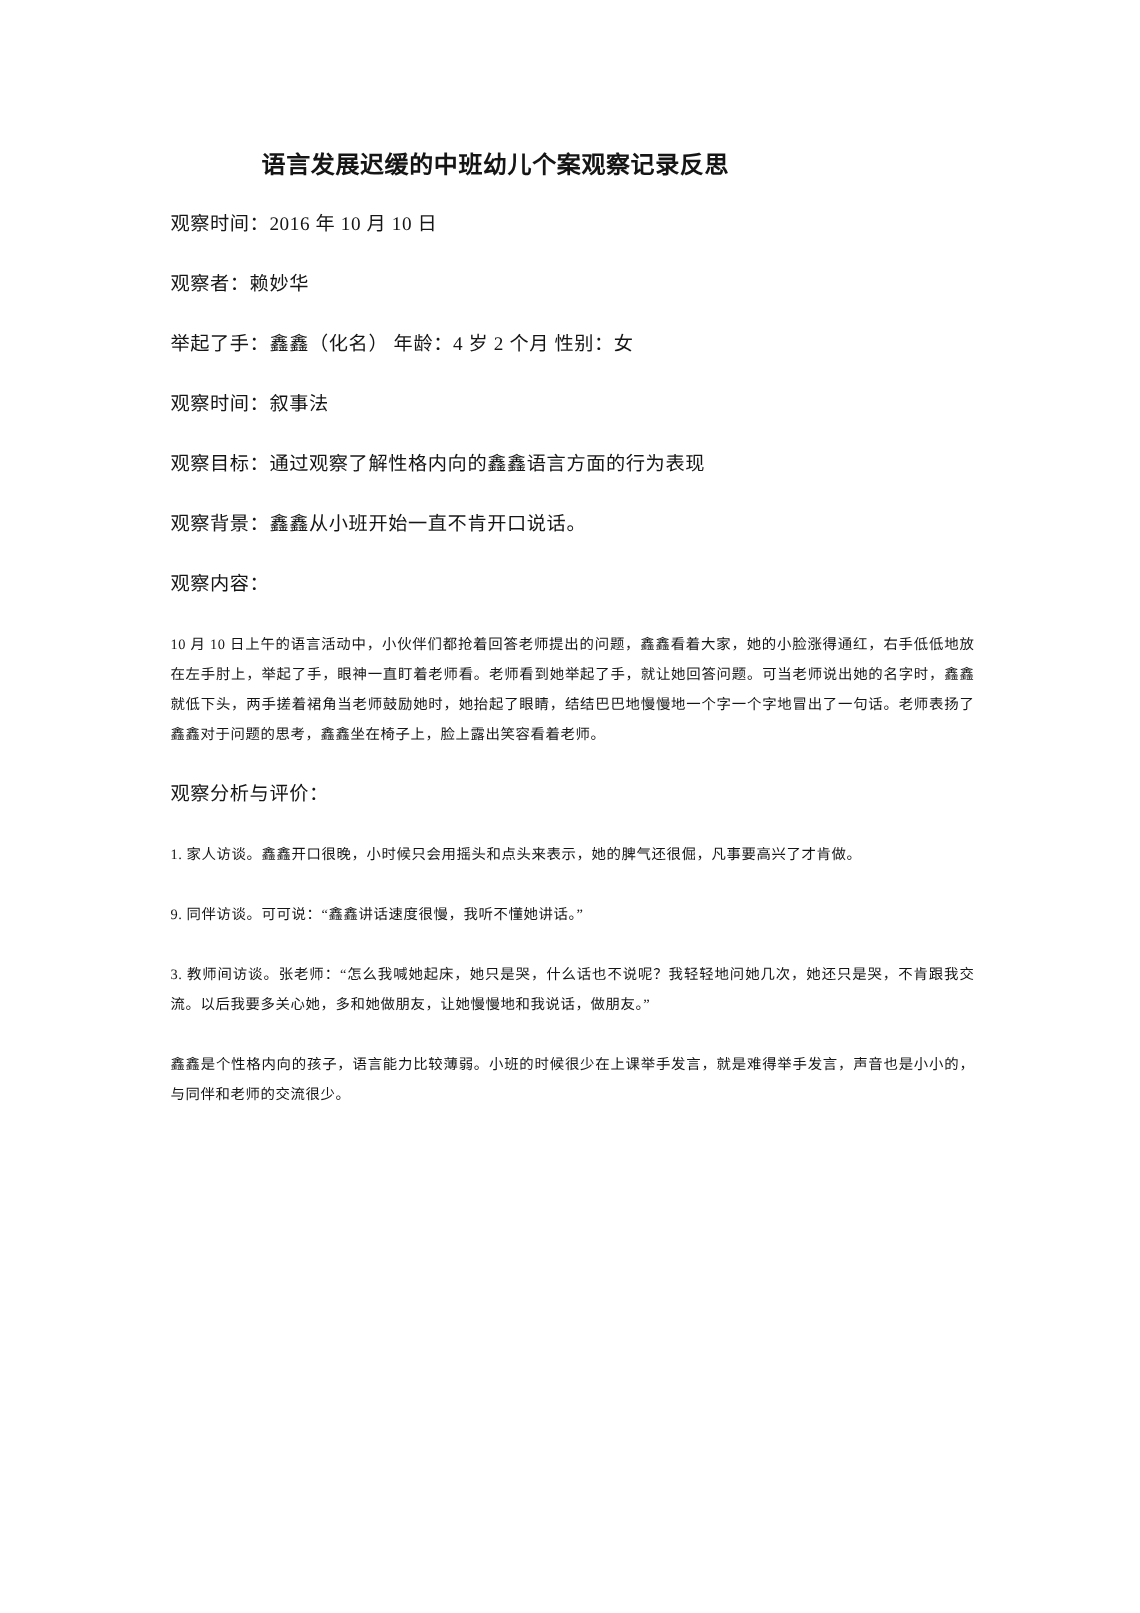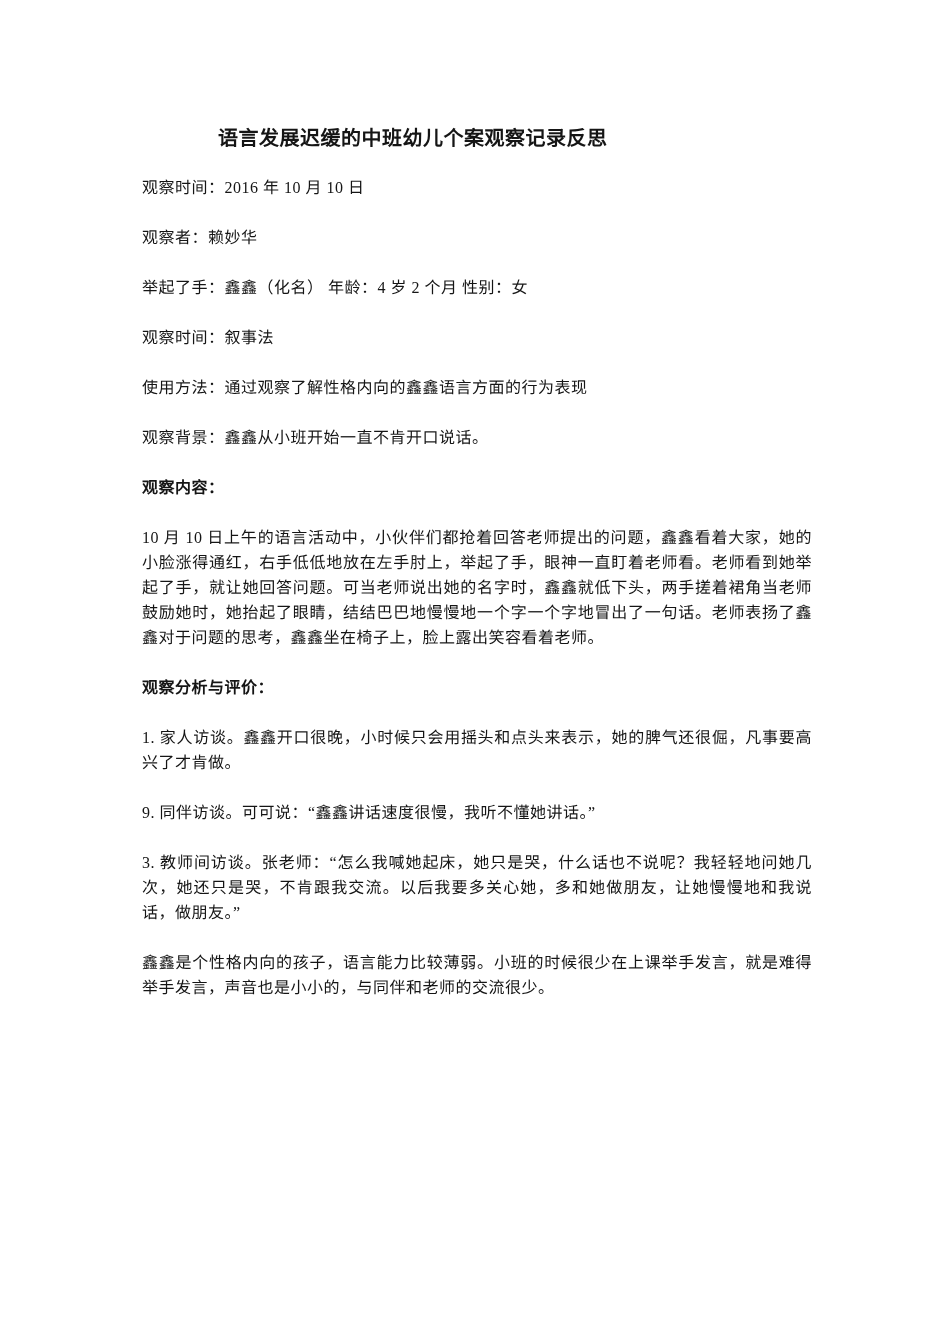--- a/index.html
+++ b/index.html
@@ -29,27 +29,27 @@
   .field {
     font-size: 16px;
     line-height: 25px;
     margin: 0 0 25px 0;
     letter-spacing: 0.5px;
     white-space: nowrap;
   }
   .field-label { font-weight: 400; }
   .section-heading {
     font-size: 16px;
-    font-weight: 700;
+    font-weight: 400;
     line-height: 25px;
     margin: 0 0 25px 0;
     letter-spacing: 0.5px;
   }
   .para {
-    font-size: 16px;
+    font-size: 12px;
     line-height: 25px;
     margin: 0 0 25px 0;
     letter-spacing: 0.5px;
     text-align: justify;
     text-justify: inter-ideograph;
   }
   .para-clip {
     max-height: 100px;
     overflow: hidden;
     margin-bottom: 0;
@@ -64,21 +64,21 @@
 
   <p class="field"><span class="field-label">观察时间：</span><span>2016 年 10 月 10 日</span></p>
 
   <p class="field"><span class="field-label">观察者：</span><span>赖妙华</span></p>
 
 
   <p class="field"><span class="field-label">举起了手：</span><span>鑫鑫（化名） 年龄：4 岁 2 个月 性别：女</span></p>
 
   <p class="field"><span class="field-label">观察时间：</span><span>叙事法</span></p>
 
-  <p class="field"><span class="field-label">使用方法：</span><span>通过观察了解性格内向的鑫鑫语言方面的行为表现</span></p>
+  <p class="field"><span class="field-label">观察目标：</span><span>通过观察了解性格内向的鑫鑫语言方面的行为表现</span></p>
 
   <p class="field"><span class="field-label">观察背景：</span><span>鑫鑫从小班开始一直不肯开口说话。</span></p>
 
   <p class="section-heading">观察内容：</p>
 
   <p class="para">10 月 10 日上午的语言活动中，小伙伴们都抢着回答老师提出的问题，鑫鑫看着大家，她的小脸涨得通红，右手低低地放在左手肘上，举起了手，眼神一直盯着老师看。老师看到她举起了手，就让她回答问题。可当老师说出她的名字时，鑫鑫就低下头，两手搓着裙角当老师鼓励她时，她抬起了眼睛，结结巴巴地慢慢地一个字一个字地冒出了一句话。老师表扬了鑫鑫对于问题的思考，鑫鑫坐在椅子上，脸上露出笑容看着老师。</p>
 
   <p class="section-heading">观察分析与评价：</p>
 
   <p class="para">1. 家人访谈。鑫鑫开口很晚，小时候只会用摇头和点头来表示，她的脾气还很倔，凡事要高兴了才肯做。</p>

